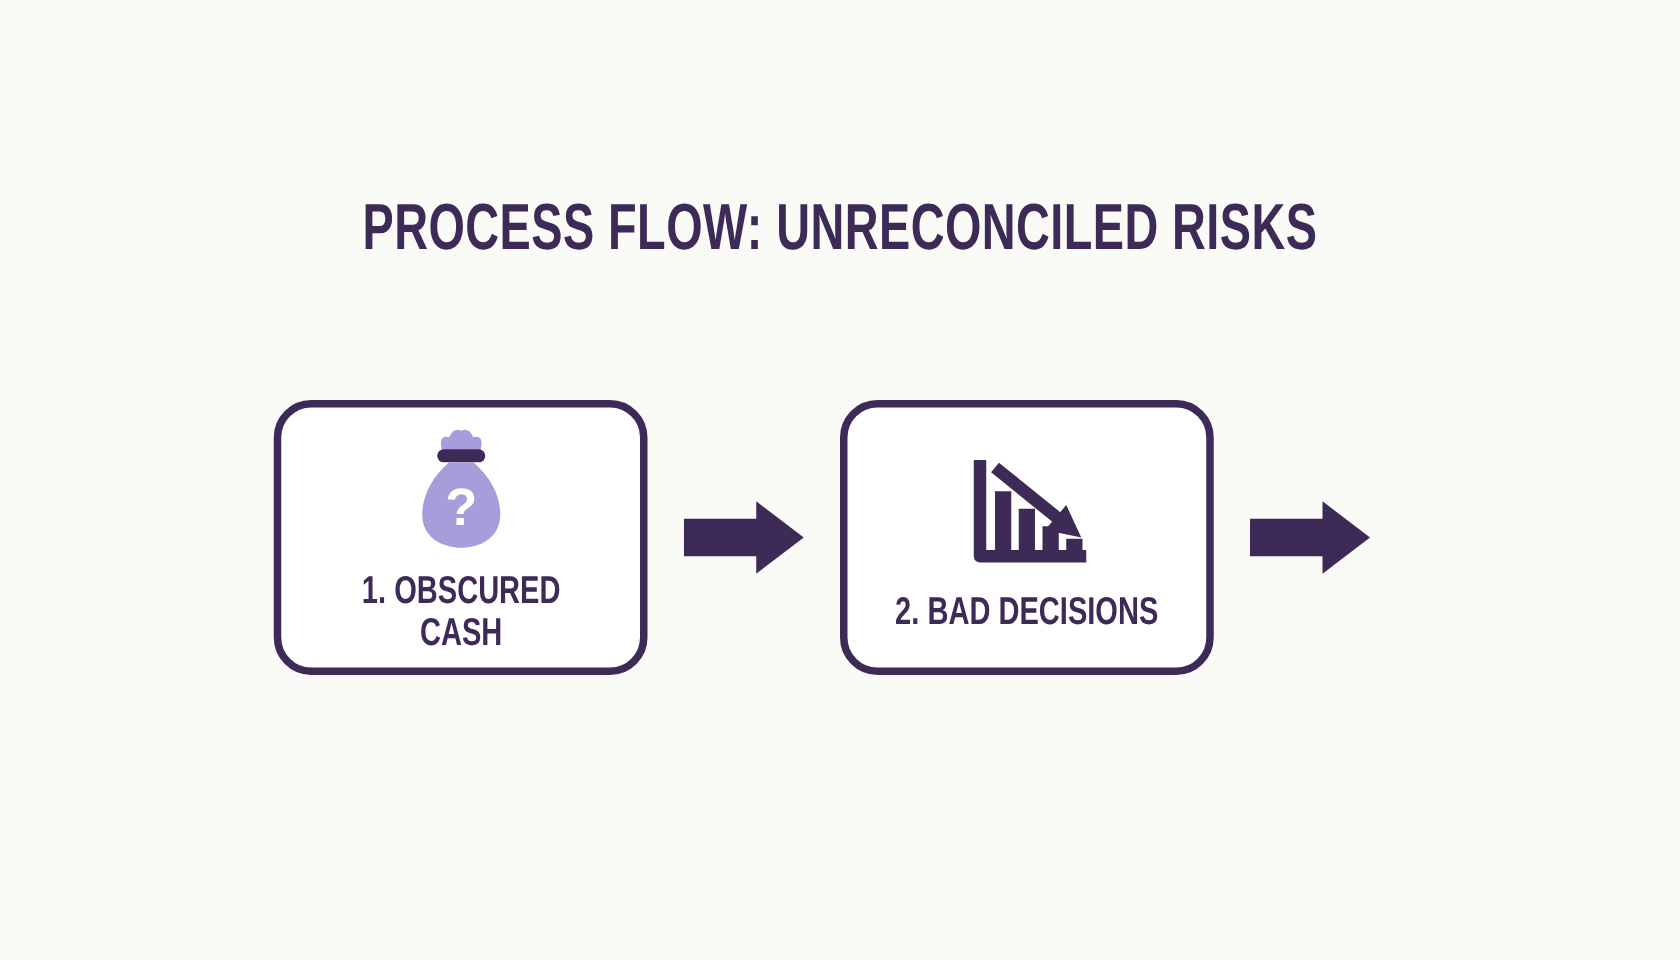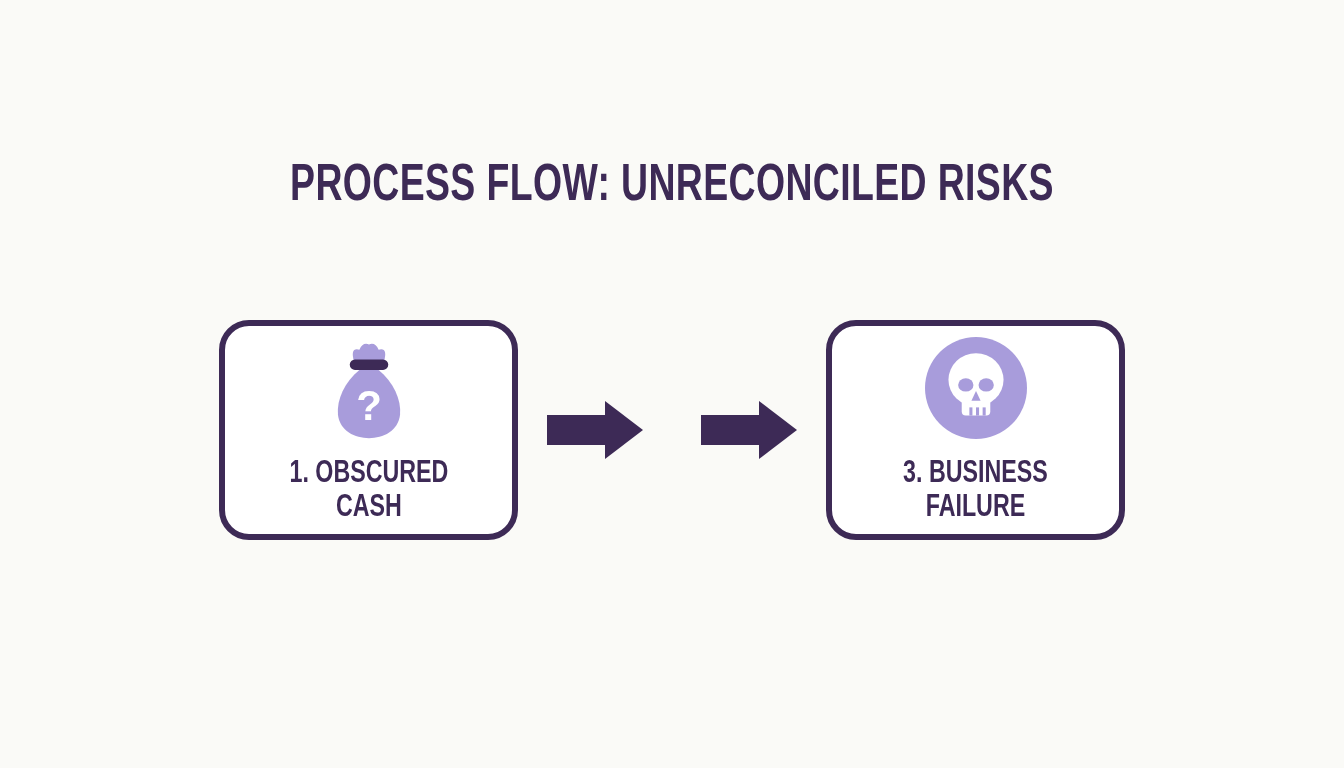--- a/index.html
+++ b/index.html
@@ -84,41 +84,38 @@
     </div>
   </div>
 
   <div class="arrow-cell">
     <svg width="96" height="58" viewBox="0 0 96 58" aria-hidden="true">
       <rect x="0" y="14" width="61" height="30" fill="#3d2a56"></rect>
       <polygon points="58,0 96,29 58,58" fill="#3d2a56"></polygon>
     </svg>
   </div>
 
+  <div class="step-box">
+    <div class="icon-wrap">
+      <svg width="100" height="92" viewBox="0 0 100 92" aria-hidden="true">
+        <path d="M12 4 L12 81 L97 81" fill="none" stroke="#3d2a56" stroke-width="10" stroke-linejoin="round"></path>
+        <rect x="24" y="29" width="13" height="47" fill="#3d2a56"></rect>
+        <rect x="43" y="43" width="13" height="33" fill="#3d2a56"></rect>
+        <rect x="62" y="57" width="13" height="19" fill="#3d2a56"></rect>
+        <rect x="81" y="67" width="13" height="9" fill="#3d2a56"></rect>
+        <line x1="24" y1="10" x2="76" y2="52" stroke="#3d2a56" stroke-width="10"></line>
+        <polygon points="93,66 81,40 64,60" fill="#3d2a56"></polygon>
+      </svg>
+    </div>
+    <div class="step-label">
+      <div>2. BAD DECISIONS</div>
+    </div>
+  </div>
 
   <div class="arrow-cell">
     <svg width="96" height="58" viewBox="0 0 96 58" aria-hidden="true">
       <rect x="0" y="14" width="61" height="30" fill="#3d2a56"></rect>
       <polygon points="58,0 96,29 58,58" fill="#3d2a56"></polygon>
     </svg>
   </div>
 
-  <div class="step-box">
-    <div class="icon-wrap">
-      <svg width="102" height="102" viewBox="0 0 100 100" aria-hidden="true">
-        <circle cx="50" cy="50" r="50" fill="#a89cdb"></circle>
-        <ellipse cx="50" cy="42" rx="27" ry="26" fill="#ffffff"></ellipse>
-        <rect x="36" y="50" width="28" height="27" rx="4" fill="#ffffff"></rect>
-        <ellipse cx="40" cy="47" rx="7.5" ry="6.5" fill="#a89cdb"></ellipse>
-        <ellipse cx="60" cy="47" rx="7.5" ry="6.5" fill="#a89cdb"></ellipse>
-        <path d="M50 53 L45.5 62.5 L54.5 62.5 Z" fill="#a89cdb"></path>
-        <rect x="43.5" y="69" width="3" height="8" fill="#a89cdb"></rect>
-        <rect x="50" y="69" width="3" height="8" fill="#a89cdb"></rect>
-        <rect x="56.5" y="69" width="3" height="8" fill="#a89cdb"></rect>
-      </svg>
-    </div>
-    <div class="step-label">
-      <div>3. BUSINESS</div>
-      <div>FAILURE</div>
-    </div>
-  </div>
 
 </div>
 
 </body></html>

